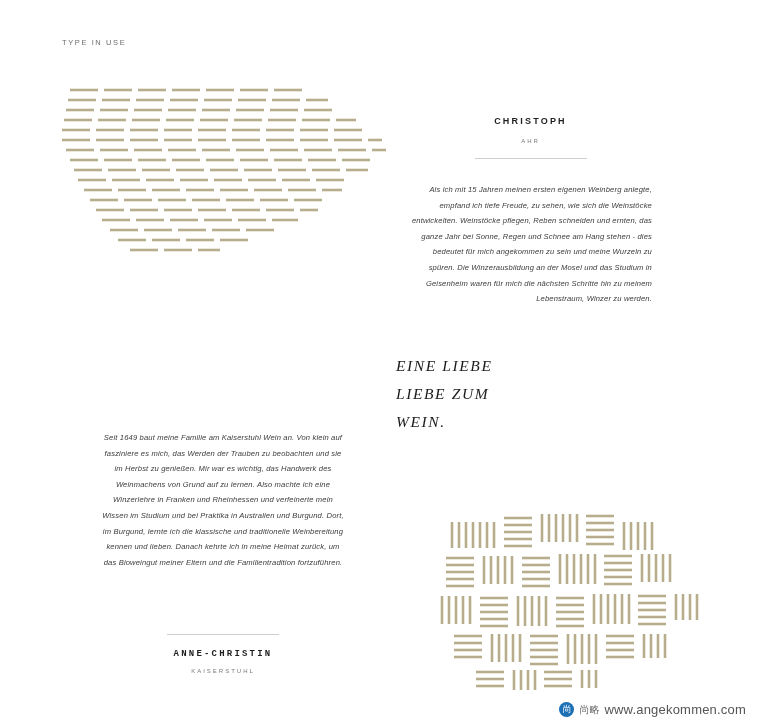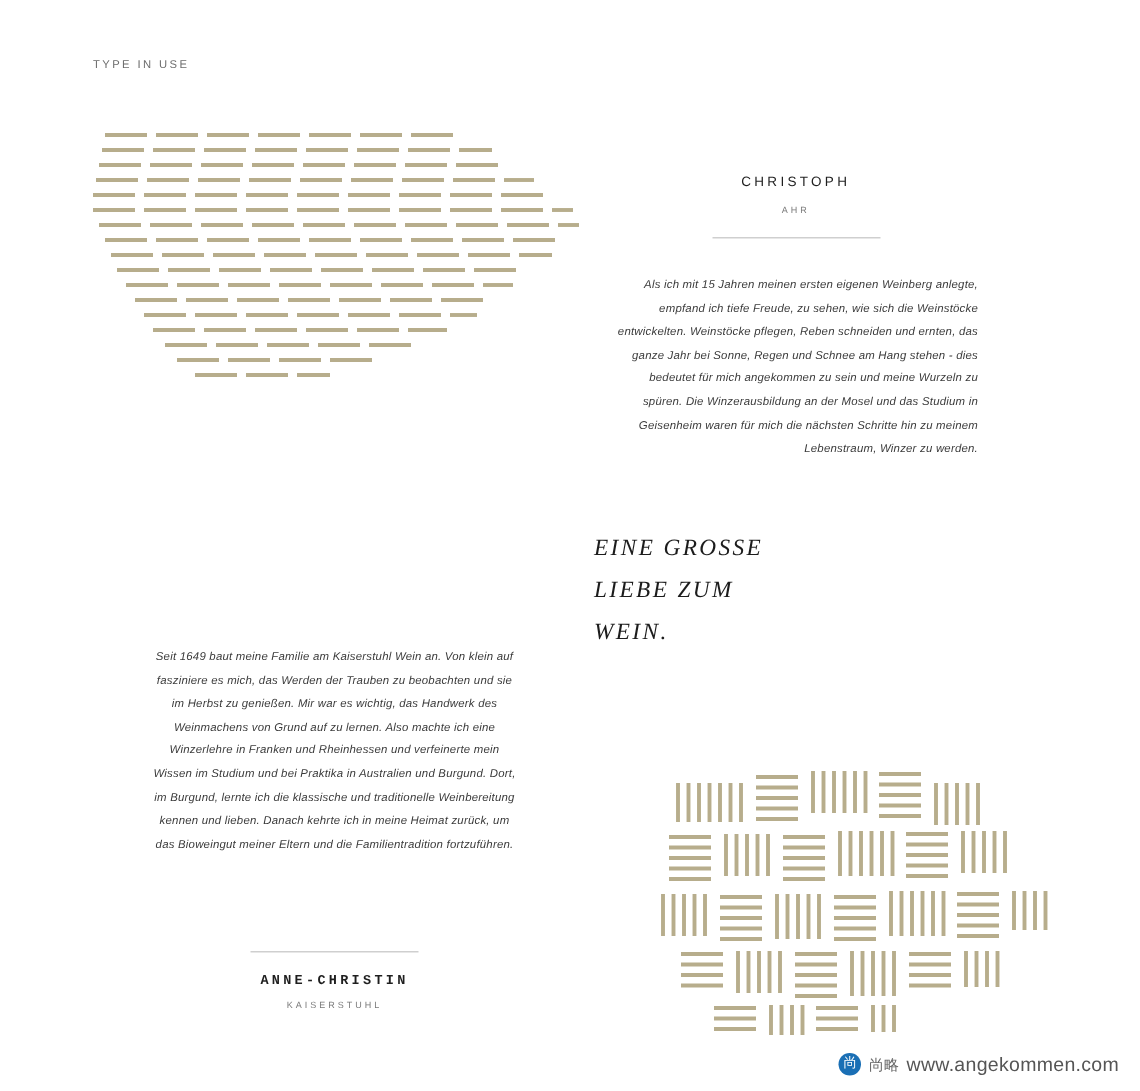--- a/index.html
+++ b/index.html
@@ -45,21 +45,21 @@
     left: 408px;
     top: 116px;
     width: 245px;
     text-align: center;
   }
   .name-title {
     font-family: "Liberation Sans", sans-serif;
     font-size: 9px;
     letter-spacing: 2.2px;
     color: #1f1f1f;
-    font-weight: normal;
+    font-weight: bold;
   }
   .name-sub {
     font-family: "Liberation Sans", sans-serif;
     font-size: 6px;
     letter-spacing: 2px;
     color: #7a7a7a;
     margin-top: 12px;
   }
   .rule {
     width: 112px;
@@ -344,21 +344,21 @@
     <div class="name-sub">AHR</div>
     <div class="rule"></div>
   </div>
 
   <div class="col-right-body body-text">
     <p>Als ich mit 15 Jahren meinen ersten eigenen Weinberg anlegte, empfand ich tiefe Freude, zu sehen, wie sich die Weinstöcke entwickelten. Weinstöcke pflegen, Reben schneiden und ernten, das ganze Jahr bei Sonne, Regen und Schnee am Hang stehen - dies bedeutet für mich angekommen zu sein und meine Wurzeln zu spüren. Die Winzerausbildung an der Mosel und das Studium in Geisenheim waren für mich die nächsten Schritte hin zu meinem Lebenstraum, Winzer zu werden.</p>
   </div>
 
 
   <div class="quote quote-right">
-    <span class="quote-line">EINE GROSSE</span>
+    <span class="quote-line">EINE LIEBE</span>
     <span class="quote-line">LIEBE ZUM</span>
     <span class="quote-line">WEIN.</span>
   </div>
 
   <div class="col-left-body body-text">
     <p>Seit 1649 baut meine Familie am Kaiserstuhl Wein an. Von klein auf fasziniere es mich, das Werden der Trauben zu beobachten und sie im Herbst zu genießen. Mir war es wichtig, das Handwerk des Weinmachens von Grund auf zu lernen. Also machte ich eine Winzerlehre in Franken und Rheinhessen und verfeinerte mein Wissen im Studium und bei Praktika in Australien und Burgund. Dort, im Burgund, lernte ich die klassische und traditionelle Weinbereitung kennen und lieben. Danach kehrte ich in meine Heimat zurück, um das Bioweingut meiner Eltern und die Familientradition fortzuführen.</p>
   </div>
 
   <div class="col-left-foot">
     <div class="foot-rule"></div>

